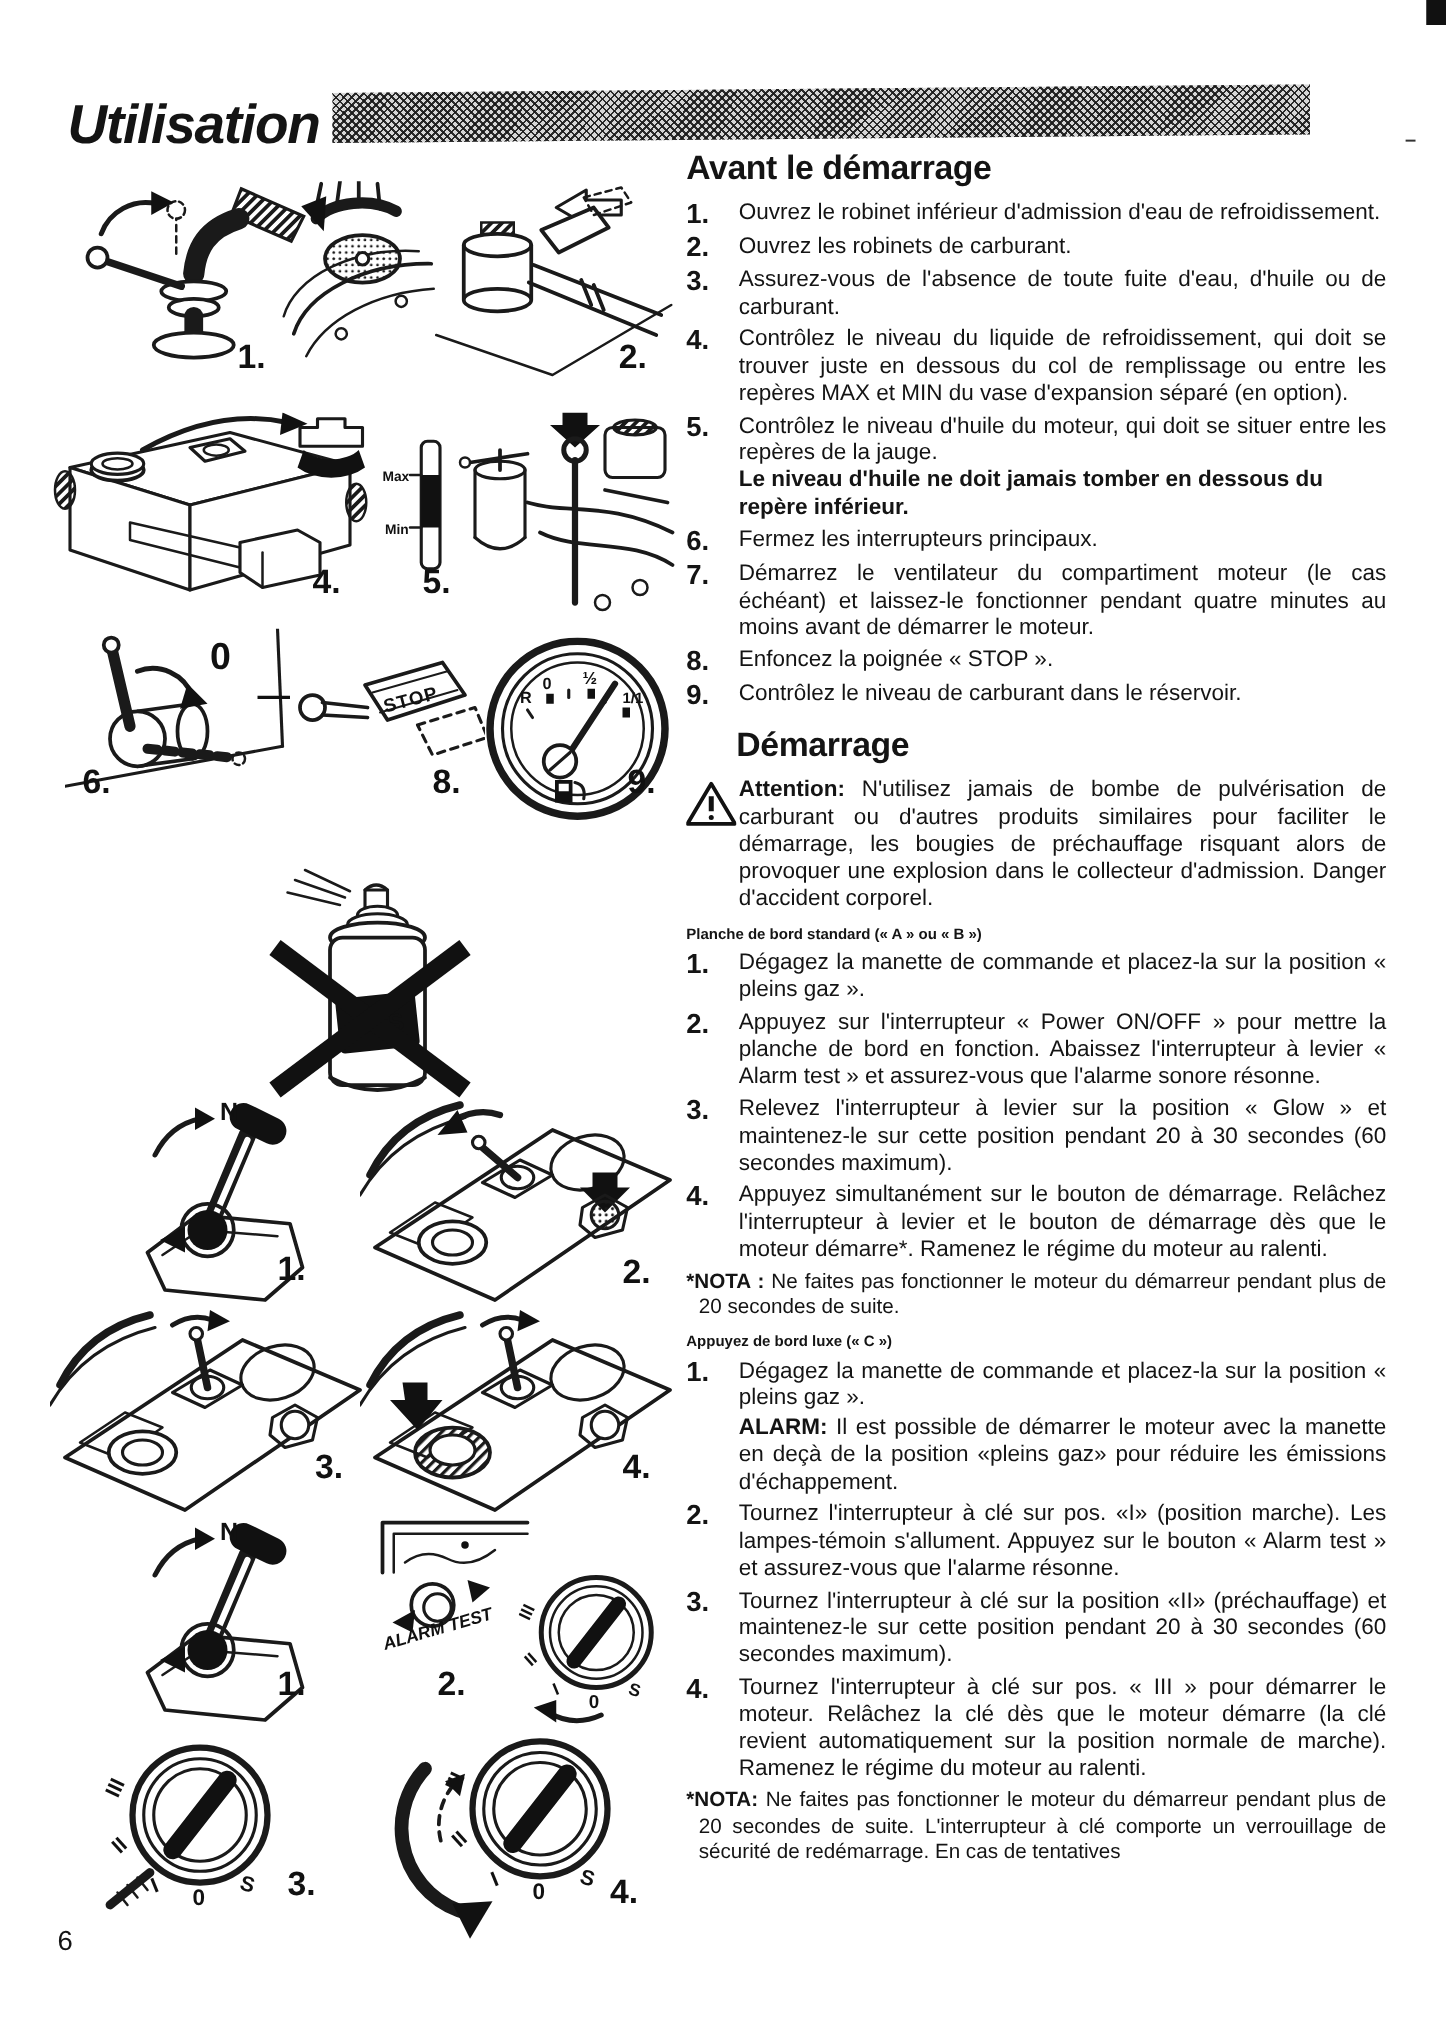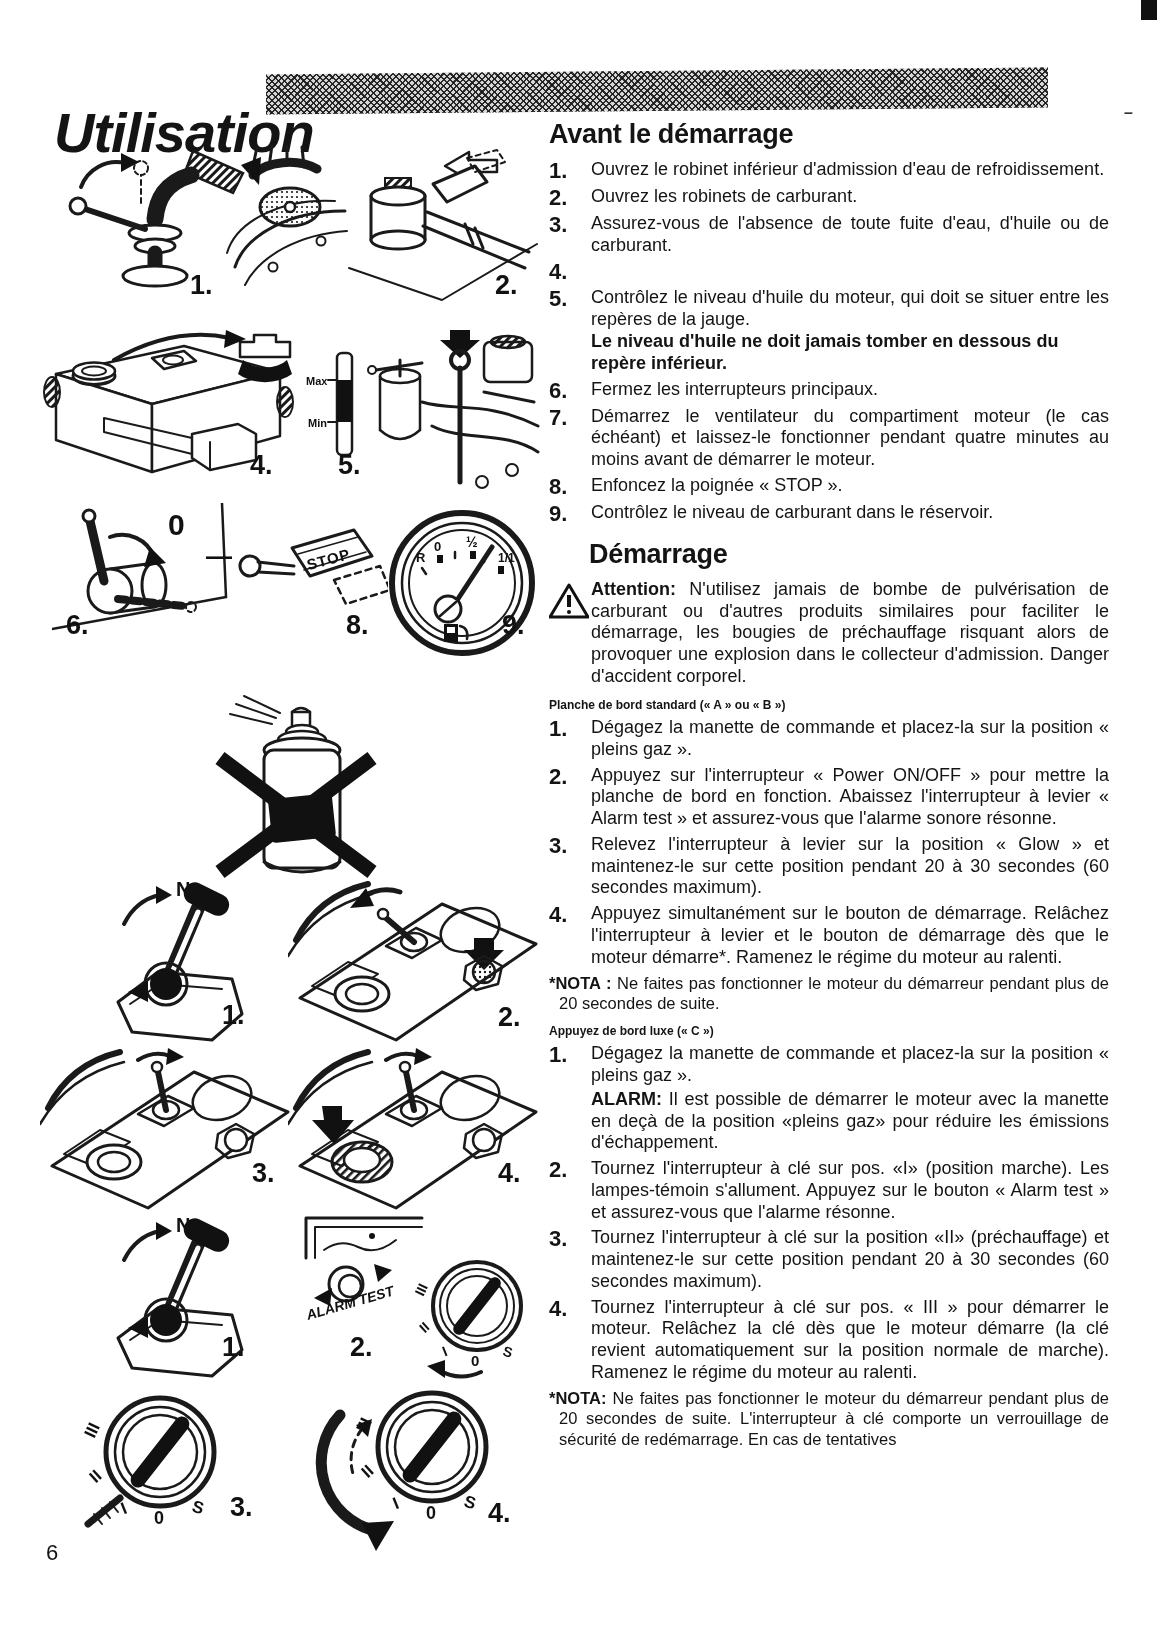--- a/index.html
+++ b/index.html
@@ -1,20 +1,20 @@
 <!DOCTYPE html>
 <html><head>
 <meta charset="utf-8">
 <style>
   html,body{margin:0;padding:0;background:#fff;}
   .page{position:relative;width:1157px;height:1635px;background:#fff;overflow:hidden;
         font-family:"Liberation Sans",sans-serif;color:#141414;}
   .corner-mark{position:absolute;top:0;right:0;width:16px;height:20px;background:#111;}
   .edge-dash{position:absolute;left:1124px;top:104px;font-size:16px;font-weight:bold;color:#333;}
-  .title{position:absolute;left:54px;top:62px;font-size:56px;font-weight:bold;font-style:italic;
+  .title{position:absolute;left:54px;top:46px;font-size:44px;font-weight:bold;font-style:italic;
          letter-spacing:-1px;}
   .banner{position:absolute;left:266px;top:71px;width:782px;height:40px;background-color:#d6d6d6;
           background-image:
             repeating-linear-gradient(45deg, rgba(25,25,25,.9) 0 1.5px, transparent 1.5px 4.5px),
             repeating-linear-gradient(-45deg, rgba(25,25,25,.9) 0 1.5px, transparent 1.5px 4.5px);
           transform:skewY(-0.5deg);}
   
   .fig{position:absolute;margin:0;padding:0;}
   .fig svg{display:block;}
   .fig-num{position:absolute;font-size:27px;font-weight:600;color:#111;}
@@ -462,20 +462,21 @@
       <span class="num">2.</span>
       <div class="body">Ouvrez les robinets de carburant.</div>
     </div>
     <div class="step">
       <span class="num">3.</span>
       <div class="body">Assurez-vous de l'absence de toute fuite d'eau, d'huile ou de carburant.</div>
     </div>
     <div class="step">
       <span class="num">4.</span>
       <div class="body">
+        <span>Contrôlez le niveau du liquide de refroidissement, qui doit se trouver juste en dessous du col de remplissage ou entre les repères MAX et MIN du vase d'expansion séparé (en option).</span>
       </div>
     </div>
     <div class="step">
       <span class="num">5.</span>
       <div class="body">
         <span>Contrôlez le niveau d'huile du moteur, qui doit se situer entre les repères de la jauge.</span>
         <div class="bold-note">Le niveau d'huile ne doit jamais tomber en dessous du repère inférieur.</div>
       </div>
     </div>
     <div class="step">

